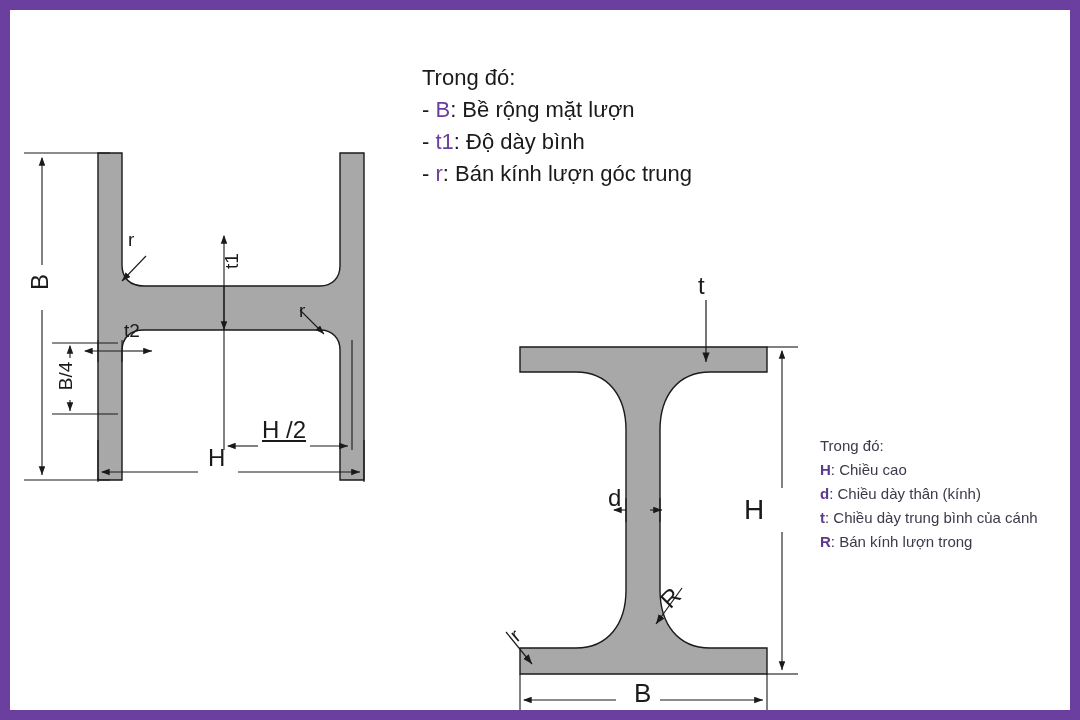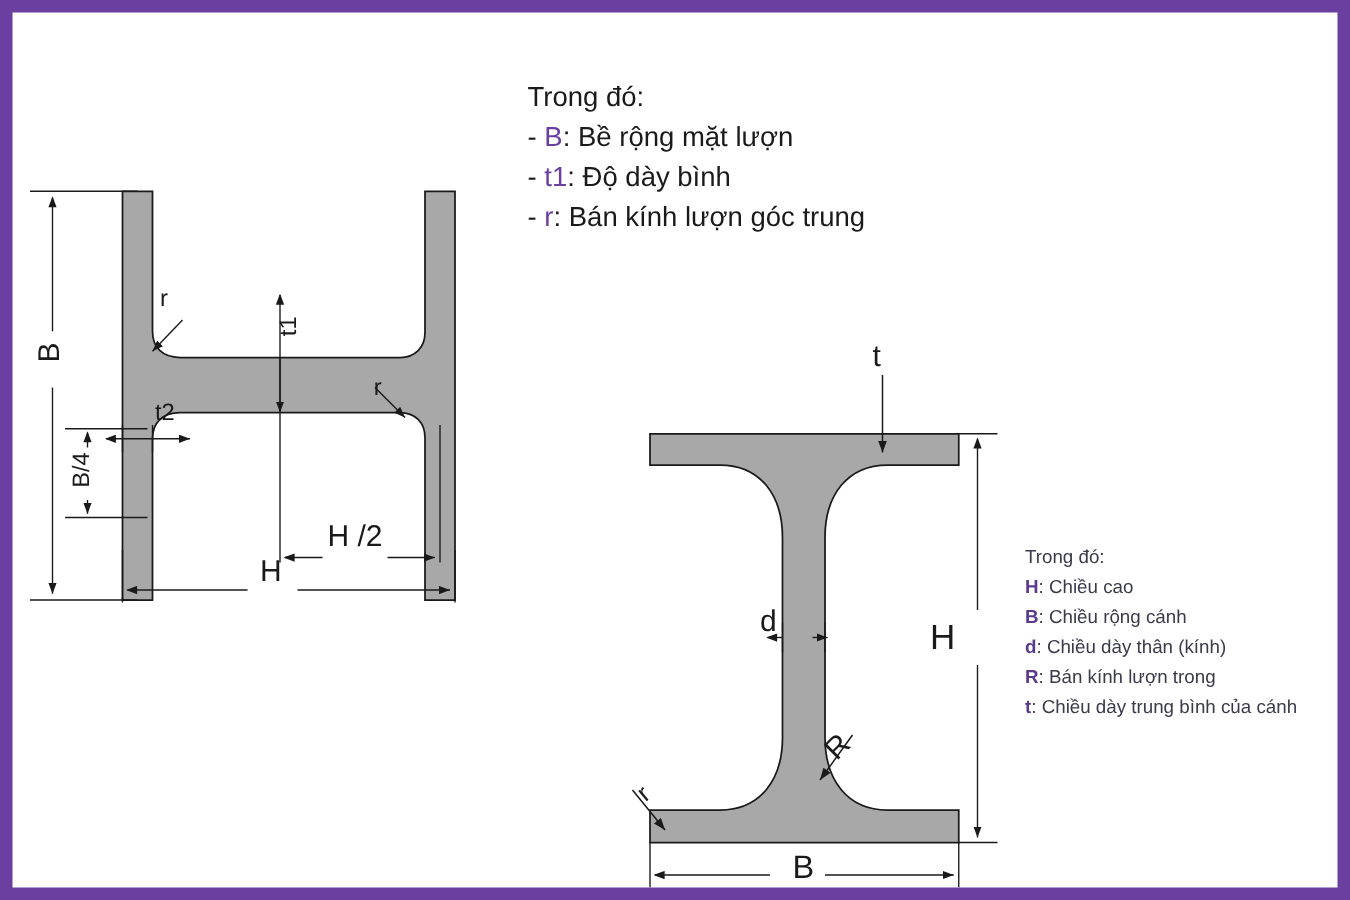--- a/index.html
+++ b/index.html
@@ -228,21 +228,21 @@
       <line x1="496" y1="622" x2="522" y2="654" marker-end="url(#arrS)"></line>
     </g>
   </svg>
 
   <div class="lbl big rot90" style="left:22px; top:258px;">B</div>
   <div class="lbl rot90" style="left:42px; top:355px; font-size:19px;">B/4</div>
   <div class="lbl rot90" style="left:214px; top:240px;">t1</div>
   <div class="lbl" style="left:114px; top:310px;">t2</div>
   <div class="lbl" style="left:118px; top:219px;">r</div>
   <div class="lbl" style="left:289px; top:290px;">r</div>
-  <div class="lbl big" style="left:252px; top:406px;">H /2</div>
+  <div class="lbl big" style="left:252px; top:406px;text-decoration:underline;">H /2</div>
   <div class="lbl big" style="left:198px; top:434px;">H</div>
 
   <div class="lbl big" style="left:688px; top:262px;">t</div>
   <div class="lbl big" style="left:598px; top:474px;">d</div>
   <div class="lbl big" style="left:734px; top:484px; font-size:28px;">H</div>
   <div class="lbl big" style="left:624px; top:668px; font-size:26px;">B</div>
   <div class="lbl big rotR" style="left:652px; top:574px;">R</div>
   <div class="lbl rot-r2" style="left:502px; top:614px; font-size:20px;">r</div>
 
   <div class="legend-top">
@@ -257,28 +257,25 @@
       <span>- </span><span class="sym">r</span><span>: Bán kính lượn góc trung</span>
     </div>
   </div>
 
   <div class="legend-bot">
     <div class="lb-title">Trong đó:</div>
     <div class="row">
       <span class="sym">H</span><span>: Chiều cao</span>
     </div>
     <div class="row">
-      <span class="sym">B</span><span>: Chiều rộng cánh</span>
-    </div>
-    <div class="row">
       <span class="sym">d</span><span>: Chiều dày thân (kính)</span>
     </div>
     <div class="row">
+      <span class="sym">t</span><span>: Chiều dày trung bình của cánh</span>
+    </div>
+    <div class="row">
       <span class="sym">R</span><span>: Bán kính lượn trong</span>
     </div>
-    <div class="row">
-      <span class="sym">t</span><span>: Chiều dày trung bình của cánh</span>
-    </div>
   </div>
 
   <div class="watermark"></div>
 
 </div>
 
 </body></html>

